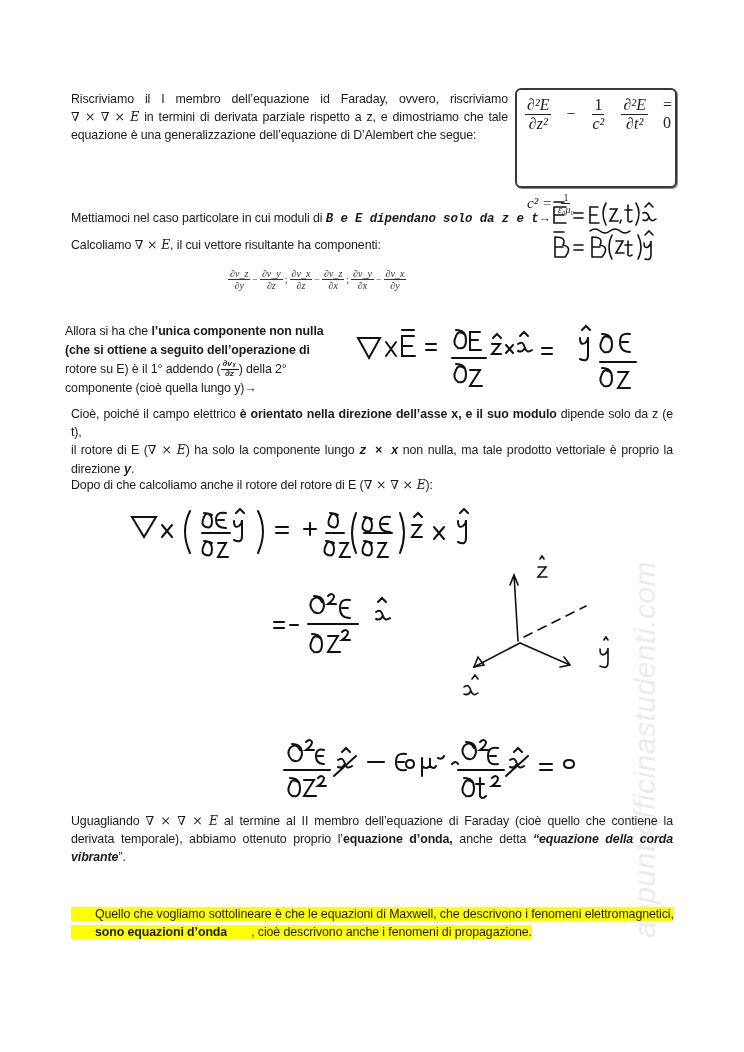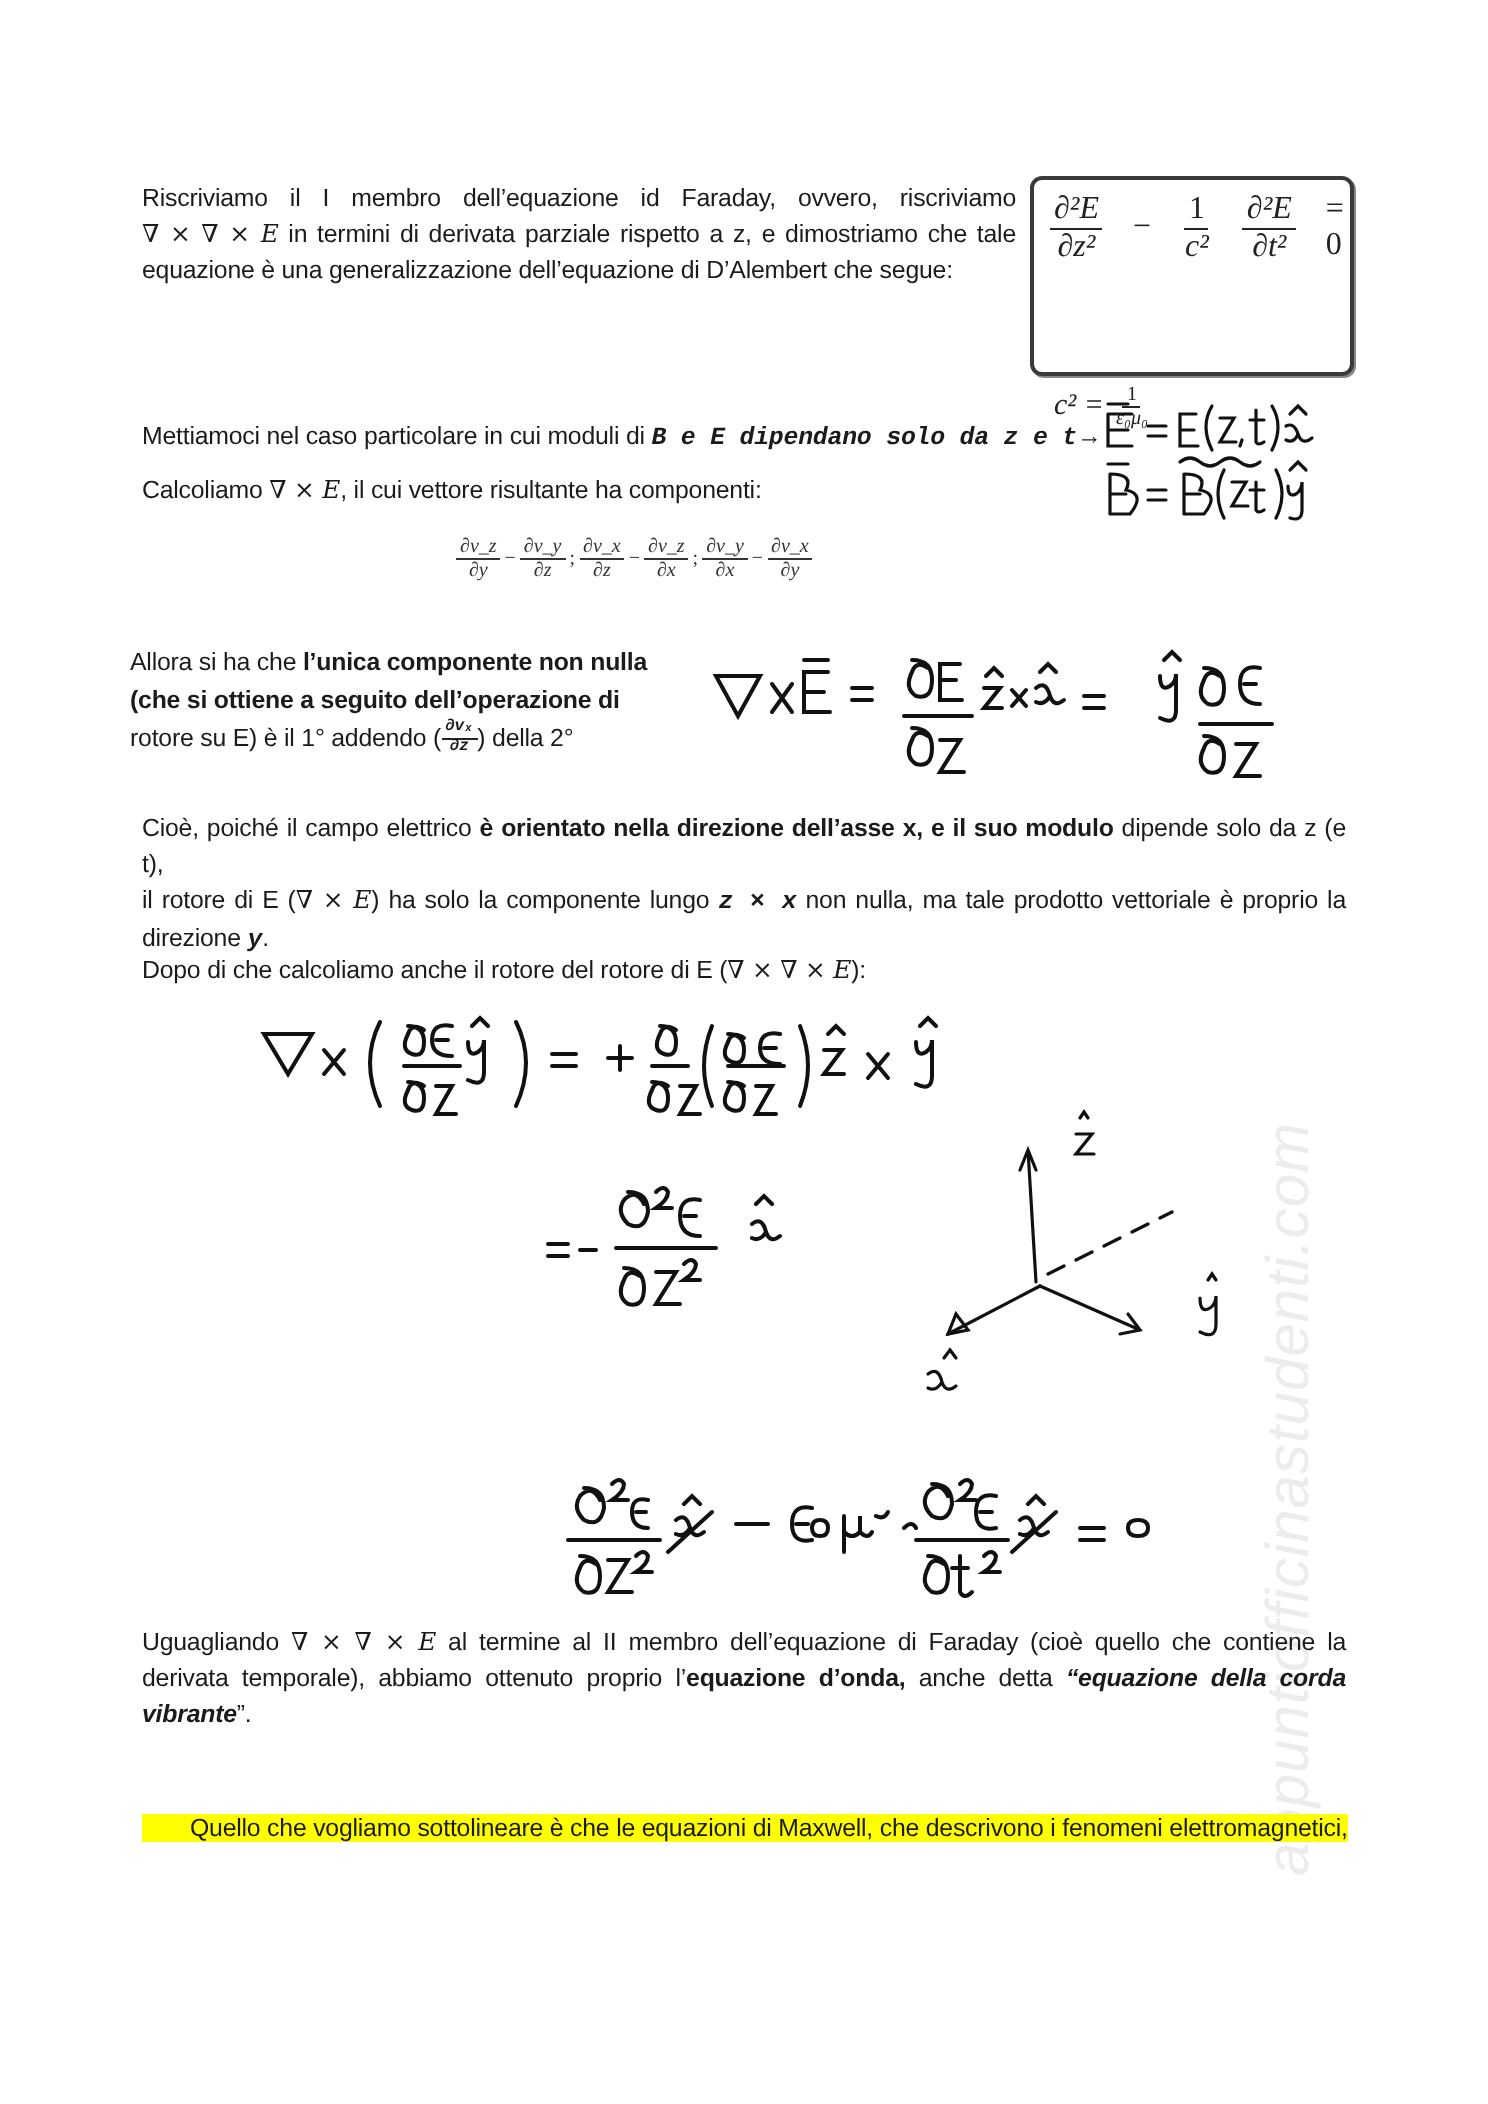--- a/index.html
+++ b/index.html
@@ -146,20 +146,21 @@
       </span>
   </div>
 
   <div class="txt" style="left:65px; top:322px; width:270px; line-height:19px;">
     <div><span>Allora si ha che </span><span class="b">l’unica componente non nulla</span></div>
     <div class="b">(che si ottiene a seguito dell’operazione di</div>
     <div><span>rotore su E) è il 1° addendo (</span><span class="frac" style="font-size:8px; vertical-align:middle;">
           <span class="n mb">∂vₓ</span>
           <span class="d mb">∂z</span>
         </span><span>) della 2°</span></div>
+    <div><span>componente (cioè quella lungo y)</span><span class="b">→</span></div>
   </div>
 
   <div class="hand" style="left:352px; top:320px;">
     <svg width="320" height="75" viewBox="0 0 320 75" fill="none" stroke="#111" stroke-width="2" stroke-linecap="round">
 
       <path d="M6 18 h22 l-11 20 z"></path>
 
       <path d="M34 22 l10 14 M44 22 l-10 14"></path>
 
       <path d="M50 10 h12 M62 16 h-12 v20 h13 M50 26 h10"></path>
@@ -293,15 +294,16 @@
   </div>
 
   <div class="txt" style="left:71px; top:812px; width:602px;">
     <div style="text-align:justify; text-align-last:justify;"><span>Uguagliando </span><span class="mi">∇ × ∇ × E</span><span> al termine al II membro dell’equazione di Faraday (cioè quello che contiene la</span></div>
     <div style="text-align:justify; text-align-last:justify;"><span>derivata temporale), abbiamo ottenuto proprio l’</span><span class="b">equazione d’onda,</span><span> anche detta </span><span class="b" style="font-style:italic;">“equazione della corda</span></div>
     <div><span class="b" style="font-style:italic;">vibrante</span><span>”.</span></div>
   </div>
 
   <div class="txt" style="left:71px; top:905px; width:606px;">
     <div><span class="hl">Quello che vogliamo sottolineare è che le equazioni di Maxwell, che descrivono i fenomeni elettromagnetici,</span></div>
+    <div><span class="hl b">sono equazioni d’onda</span><span class="hl">, cioè descrivono anche i fenomeni di propagazione.</span></div>
   </div>
 
 </div>
 
 </body></html>

